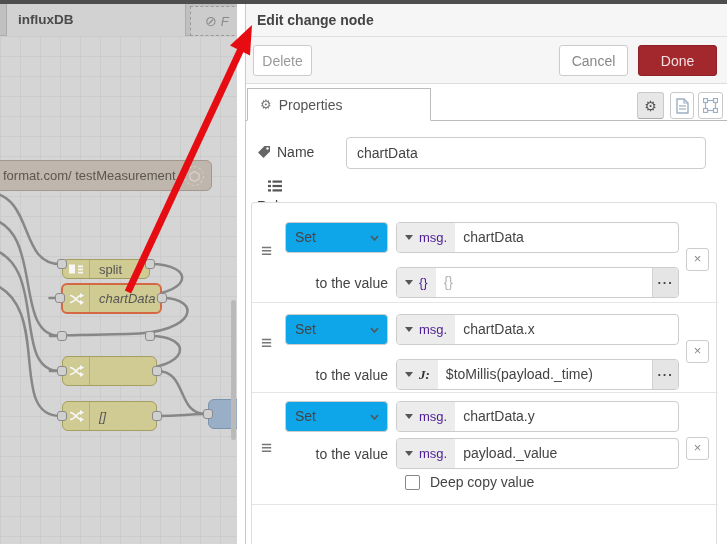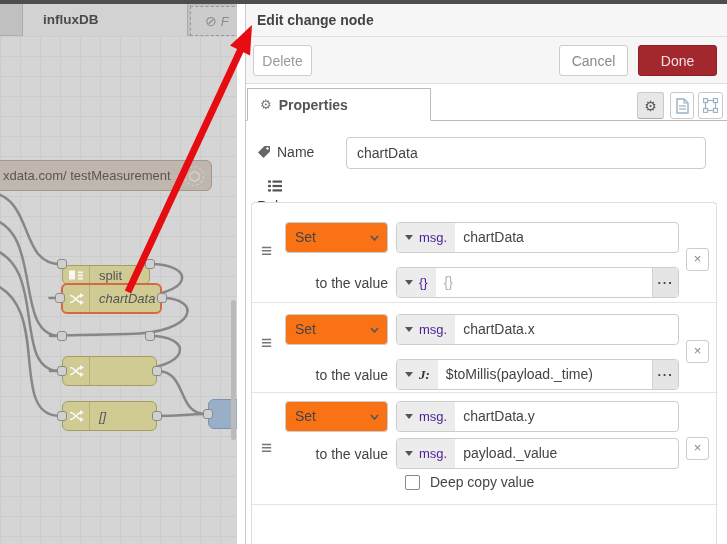--- a/index.html
+++ b/index.html
@@ -5,22 +5,22 @@
   * { margin:0; padding:0; box-sizing:border-box; }
   body { font-family:"Liberation Sans", sans-serif; background:#fff; }
   .screen { position:relative; width:727px; height:544px; overflow:hidden; background:#fff; }
 
   
   .top-strip { position:absolute; left:0; top:0; width:727px; height:4px; background:#4e4e4e; z-index:45; }
 
   
   .canvas { position:absolute; left:0; top:0; width:237px; height:544px; background:#c9c9c9; overflow:hidden; }
   .tabbar { position:absolute; left:0; top:4px; width:237px; height:32px; background:#c6c6c6; border-bottom:1px solid #b3b3b3; }
-  .tab-active { position:absolute; left:22px; top:0; width:166px; height:32px; background:#d8d8d8;
-    border-left:1px solid #b0b0b0; border-right:1px solid #b0b0b0; line-height:32px; padding-left:20px;
+  .tab-active { position:absolute; left:6px; top:0; width:180px; height:32px; background:#d8d8d8;
+    border-left:1px solid #b0b0b0; border-right:1px solid #b0b0b0; line-height:32px; padding-left:11px;
     font-size:13.5px; font-weight:bold; color:#4a4a4a; }
   .tab-disabled { position:absolute; left:190px; top:2px; width:60px; height:30px; background:#d2d2d2;
     border:1px dashed #9c9c9c; border-right:none; line-height:29px; padding-left:14px;
     font-size:13px; color:#8d8d8d; }
   .tab-disabled .ban { font-style:normal; margin-right:4px; font-size:14px; }
   .tab-disabled .flabel { font-style:italic; }
   .grid { position:absolute; left:0; top:36px; width:237px; height:508px; background-color:#dcdcdc;
     background-image: linear-gradient(to right,#d2d2d2 1px,transparent 1px),
                       linear-gradient(to bottom,#d2d2d2 1px,transparent 1px);
     background-size:20px 20px; }
@@ -58,39 +58,39 @@
   .btn { position:absolute; height:31px; background:#fff; border:1px solid #ccc; border-radius:3px;
     font-size:14px; text-align:center; cursor:pointer; font-family:"Liberation Sans", sans-serif; }
   .btn-delete { left:7px; top:41px; width:59px; color:#999; }
   .btn-cancel { left:313px; top:41px; width:69px; color:#888; }
   .btn-done { left:392px; top:41px; width:79px; background:#a2282e; border-color:#8e2026; color:#f3dfe0; }
 
   .tabrow-border { position:absolute; left:0; top:116px; width:482px; border-top:1px solid #bbb; }
   .prop-tab { position:absolute; left:1px; top:84px; width:184px; height:33px; background:#fff;
     border:1px solid #bbb; border-bottom:1px solid #fff; z-index:2; display:flex; align-items:center; }
   .prop-tab .gear-glyph { margin-left:12px; font-size:13px; color:#777; }
-  .prop-tab .tlabel { margin-left:7px; font-size:14px; font-weight:bold; color:#555; }
+  .prop-tab .tlabel { margin-left:7px; font-size:14px; font-weight:normal; color:#555; }
   .icon-btn { position:absolute; top:88px; height:27px; background:#fff; border:1px solid #c9c9c9; border-radius:3px;
     display:flex; align-items:center; justify-content:center; cursor:pointer; }
   .icon-btn.active { background:#e7e7e7; border-bottom-color:#aaa; }
   .ib-gear { left:391px; width:27px; font-size:14px; color:#555; }
   .ib-doc  { left:424px; width:24px; }
   .ib-app  { left:452px; width:25px; }
 
   .field-label { position:absolute; font-size:14px; color:#444; display:flex; align-items:center; gap:6px; }
   .name-label { left:11px; top:140px; }
   .name-input { position:absolute; left:100px; top:133px; width:360px; height:32px; border:1px solid #ccc;
     border-radius:4px; padding-left:10px; font-size:14px; color:#444; font-family:"Liberation Sans", sans-serif; outline:none; }
   .rules-label { left:11px; top:176px;flex-direction:column; }
 
   .rules-box { position:absolute; left:5px; top:198px; width:466px; height:342px;
     border:1px solid #ddd; border-bottom:none; border-radius:4px 4px 0 0; background:#fff; }
   .rule-sep { position:absolute; left:0; width:466px; border-top:1px solid #e5e5e5; }
   .drag-handle { position:absolute; left:9px; font-size:19px; color:#777; line-height:14px; cursor:grab; }
-  .select { position:absolute; width:103px; height:31px; border:1px solid #ccc; border-radius:4px; background:#f97316;
+  .select { position:absolute; width:103px; height:31px; border:1px solid #ccc; border-radius:4px; background:#0ea5e9;
     font-size:14px; color:#444; line-height:29px; padding-left:9px; cursor:pointer; }
   .select .chev { position:absolute; right:8px; top:12px; width:9px; height:6px; }
   .typedinput { position:absolute; width:283px; height:31px; border:1px solid #ccc; border-radius:4px; background:#fff;
     display:flex; align-items:stretch; overflow:hidden; }
   .ti-chip { background:#ececec; display:flex; align-items:center; gap:6px; padding:0 8px; flex:none; cursor:pointer; }
   .caret { width:0; height:0; border-left:4px solid transparent; border-right:4px solid transparent; border-top:5px solid #555; }
   .ti-type { font-size:13px; color:#4c1d95; }
   .ti-type.jsonata { font-family:"Liberation Serif", serif; font-style:italic; font-weight:bold; color:#333; }
   .ti-value { flex:1; font-size:14px; color:#444; line-height:29px; padding-left:8px; white-space:nowrap; overflow:hidden; }
   .ti-value.muted { color:#b5b5b5; }
@@ -128,29 +128,29 @@
       <path d="M -12 248 C 50 262, 10 371, 60 371"></path>
       <path d="M -12 282 C 55 302, 6 416, 60 416"></path>
       <path d="M 150 264 C 196 264, 196 296, 128 297 C 78 298, 28 298, 59 298"></path>
       <path d="M 162 298 C 202 298, 198 333, 128 334 C 78 335, 28 336, 60 336"></path>
       <path d="M 150 336 C 194 336, 192 369, 128 370 C 78 371, 28 371, 60 371"></path>
       <path d="M 157 371 C 188 371, 176 414, 206 414"></path>
       <path d="M 157 416 C 182 416, 186 414, 206 414"></path>
     </svg>
 
     <div class="influx-node">
-      <span class="nlabel">xdata.com/ testMeasurement</span>
+      <span class="nlabel">format.com/ testMeasurement</span>
       <span class="influx-badge">
         <svg width="11" height="11" viewBox="0 0 12 12">
             <polygon points="6,0.5 11,3.5 11,8.5 6,11.5 1,8.5 1,3.5" fill="none" stroke="#ded8d1" stroke-width="1.4"></polygon>
           </svg>
       </span>
     </div>
 
-    <div class="node n-yellow" style="left:62px; top:265px; width:88px; height:20px;">
+    <div class="node n-yellow" style="left:62px; top:259px; width:88px; height:20px;">
       <span class="nicon">
         <svg width="16" height="14" viewBox="0 0 16 14">
             <rect x="1" y="2.5" width="6" height="9" fill="#fff"></rect>
           <rect x="10" y="3.5" width="5" height="1.8" fill="#fff"></rect>
             <rect x="10" y="6.6" width="5" height="1.8" fill="#fff"></rect>
           <rect x="10" y="9.7" width="5" height="1.8" fill="#fff"></rect>
           </svg>
       </span>
       <span class="nlabel">split</span>
     </div>

